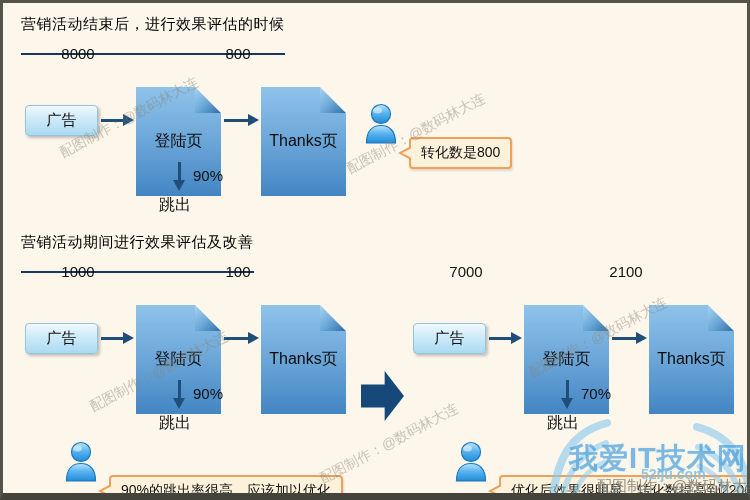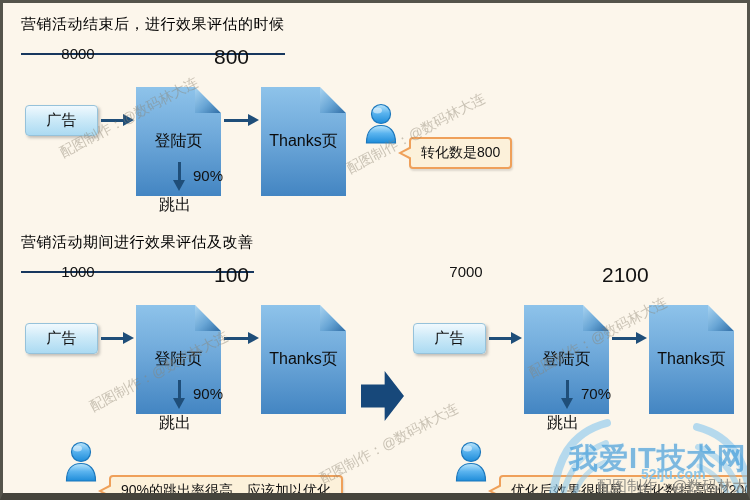--- a/index.html
+++ b/index.html
@@ -14,21 +14,21 @@
   }
   #title1{left:18px;top:12px;}
   #title2{left:18px;top:230px;}
 
   
   .flow{position:absolute;width:332px;height:195px;}
   #flow1{left:22px;top:42px;}
   #flow2{left:22px;top:260px;}
   #flow3{left:410px;top:260px;}
   .in-num{position:absolute;left:29px;top:0;width:48px;text-align:center;font-size:15px;}
-  .out-num{position:absolute;left:189px;top:0;width:48px;font-size:21px;}
+  .out-num{position:absolute;left:189px;top:0;width:48px;text-align:center;font-size:15px;}
   .adbtn{
     position:absolute;left:0;top:60px;width:71px;height:29px;
     background:linear-gradient(180deg,#F0F9FE 0%,#CDEAF8 45%,#ABDAF2 100%);
     border:1px solid #96C2DA;border-radius:4px;
     box-shadow:2px 2px 3px rgba(110,110,110,.4);
     display:flex;align-items:center;justify-content:center;font-size:15px;
   }
   .doc{
     position:absolute;top:42px;width:85px;height:109px;
     background:linear-gradient(180deg,#8EC3EA 0%,#6FA9DA 45%,#4385C2 100%);

